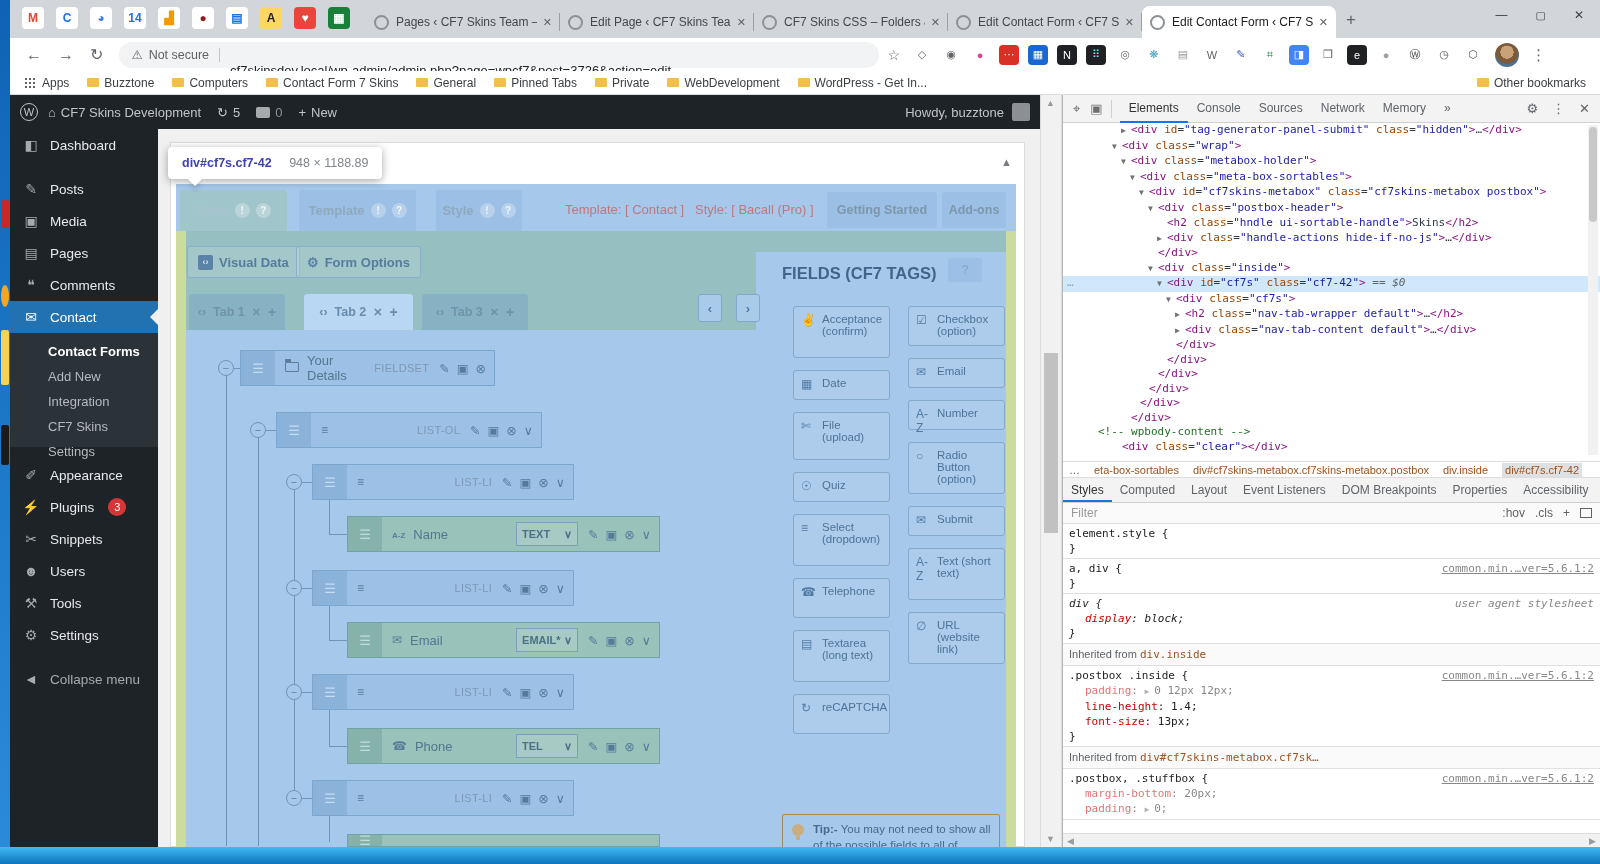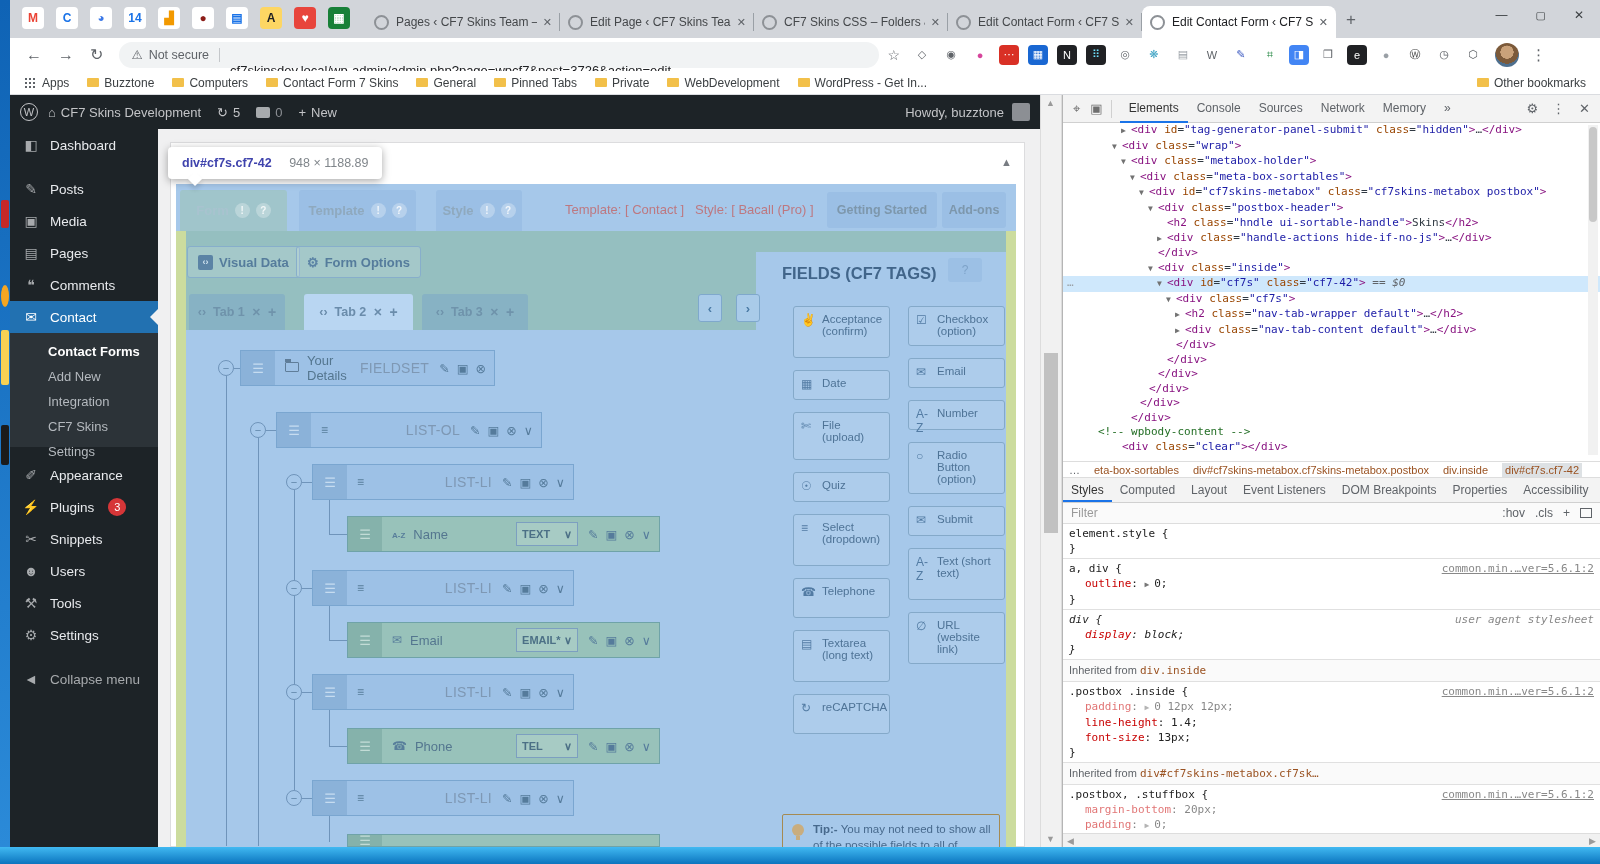--- a/index.html
+++ b/index.html
@@ -93,21 +93,21 @@
   .arrbtn { position:absolute; top:110px; width:24px; height:28px; background:#a9cbe9; border:1px solid #7fa8cc; border-radius:3px; color:#4a7aa5; font-weight:bold; font-size:13px; display:flex; align-items:center; justify-content:center; }
 
   .tline { position:absolute; background:#6f94ba; }
   .tnode { position:absolute; width:16px; height:16px; border:1px solid #6f94ba; border-radius:50%; background:#a6c8ea; color:#5f84a8; font-size:11px; line-height:14px; text-align:center; }
   .trow { position:absolute; height:36px; background:#9dc1e6; border:1px solid #7aa6d0; display:flex; align-items:center; color:#54768f; font-size:13px; }
   .trow.green { background:#98c2ba; border-color:#6fa3a8; }
   .thandle { width:34px; height:100%; background:#8bb2d9; color:#c6dcf0; display:flex; align-items:center; justify-content:center; font-size:13px; flex:none; }
   .trow.green .thandle { background:#85b2ab; color:#c2dcd6; }
   .ticon { margin-left:10px; font-size:12px; color:#587e9b; }
   .tlab { margin-left:8px; }
-  .ttag { margin-left:auto; font-size:14px; letter-spacing:.3px; color:#7e98b4; }
+  .ttag { margin-left:auto; font-size:11px; letter-spacing:.3px; color:#7e98b4; }
   .ticons { display:flex; gap:7px; margin:0 8px 0 10px; font-size:12.5px; color:#557b9b; }
   .tsel { margin-left:12px; width:62px; height:24px; border:1px solid #7c9fc0; background:rgba(255,255,255,.15); font-size:11px; font-weight:bold; color:#4c7086; display:flex; align-items:center; padding:0 5px; justify-content:space-between; }
   .i-folder { width:14px; height:10px; border:1.5px solid #5f7d99; border-radius:1px; position:relative; display:inline-block; }
   .i-folder::before { content:""; position:absolute; left:-1px; top:-4px; width:6px; height:2.5px; background:#5f7d99; }
   .i-az { font-size:8px; font-weight:bold; color:#587e9b; letter-spacing:0; }
 
   
   #fieldspanel { left:589px; top:68px; width:245px; height:595px; }
   #fp-title { position:absolute; left:17px; top:12px; font-size:16.5px; font-weight:bold; color:#41658a; }
   #fp-help { position:absolute; right:28px; top:6px; width:34px; height:24px; background:#9cc0e5; border-radius:3px; color:#7ea3c9; font-size:12px; display:flex; align-items:center; justify-content:center; }
@@ -743,21 +743,20 @@
           </span>
       </div>
       <div class="a" id="dt-rules">
           <div class="dt-rule">
             <div>element.style {</div>
             <div>}</div>
           </div>
           <div class="dt-rule">
             <span class="rlink">common.min.…ver=5.6.1:2</span>
             <div>a, div {</div>
-            <div class="dt-prop"><span class="pn">outline</span>: <span class="parr">▶ </span>0;</div>
             <div>}</div>
           </div>
           <div class="dt-rule ua-rule">
             <span class="rlink ua">user agent stylesheet</span>
             <div>div {</div>
             <div class="dt-prop"><span class="pn">display</span>: block;</div>
             <div>}</div>
           </div>
           <div class="dt-inh">Inherited from <span class="ref">div.inside</span></div>
           <div class="dt-rule">

